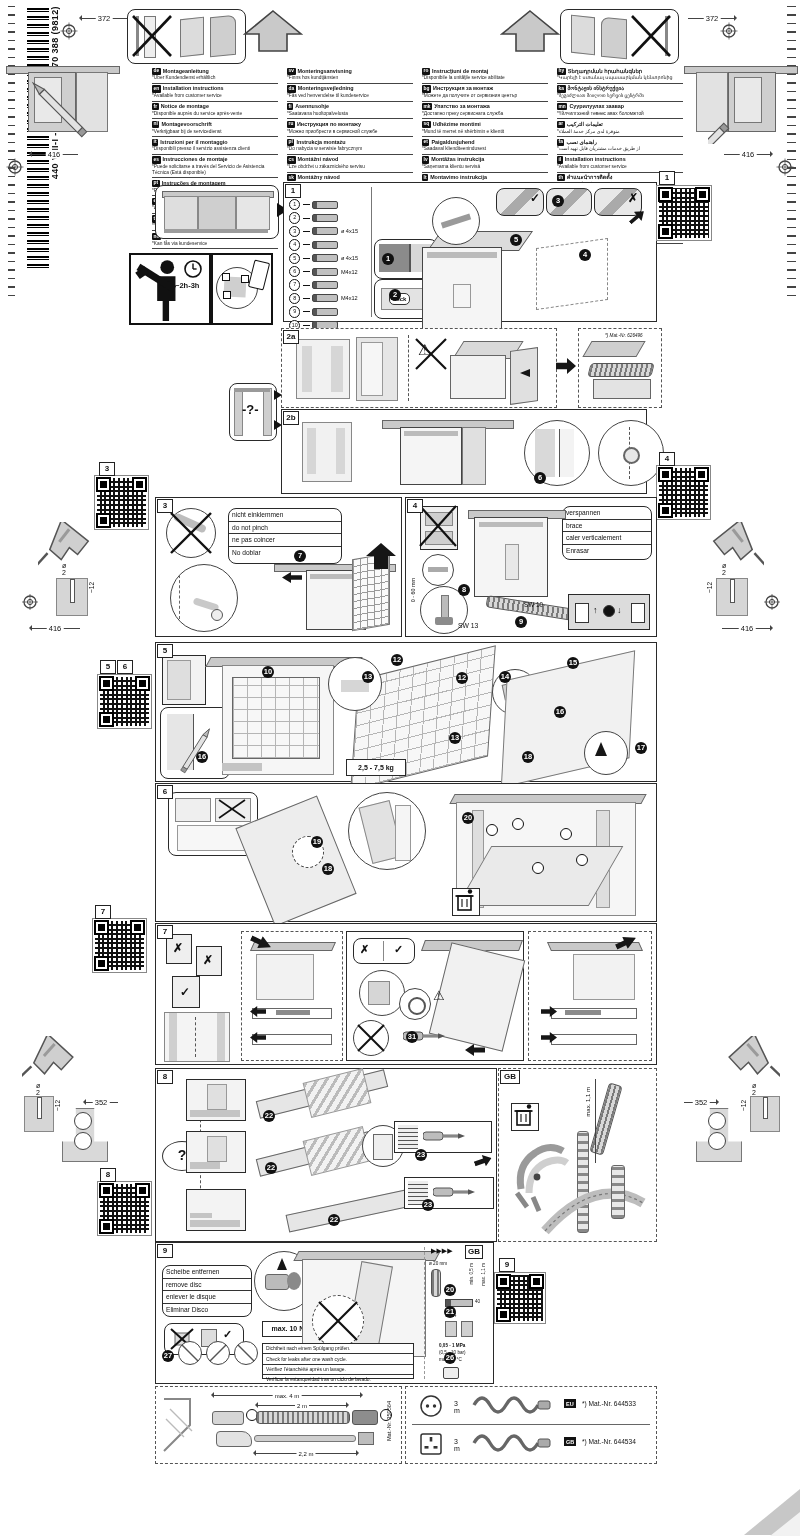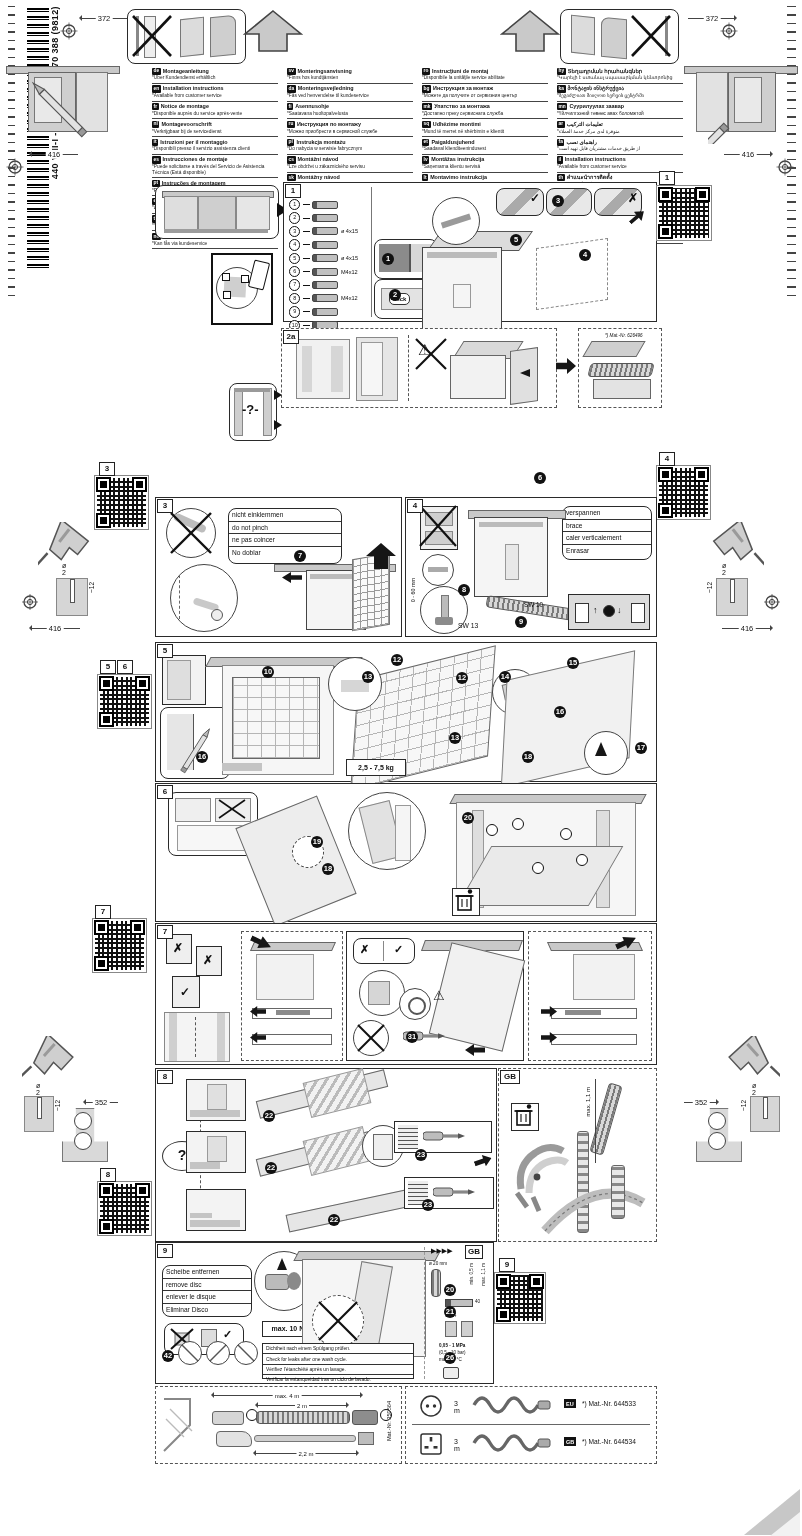--- a/index.html
+++ b/index.html
@@ -269,20 +269,29 @@
 
 <div class="x bx rb" style="left:155px;top:185px;width:122px;height:52px">
   <div class="x counter" style="left:6px;top:5px;width:110px;height:5px"></div>
   <div class="x" style="left:8px;top:10px;width:32px;height:32px;background:#dedede;border:1px solid #888"></div>
   <div class="x" style="left:42px;top:10px;width:36px;height:32px;background:#cfcfcf;border:1px solid #888"></div>
   <div class="x" style="left:80px;top:10px;width:32px;height:32px;background:#e6e6e6;border:1px solid #888"></div>
   <div class="x" style="left:8px;top:43px;width:104px;height:4px;background:#9c9c9c"></div>
 </div>
 <div class="x" style="left:277px;top:203px;width:0;height:0;border:7px solid transparent;border-left:11px solid #111"></div>
 
+<div class="x bx2" style="left:129px;top:253px;width:78px;height:68px">
+  <svg class="x" width="52" height="64" style="left:2px;top:3px" viewBox="0 0 52 70">
+        <use href="#person"></use>
+      </svg>
+  <svg class="x" width="20" height="20" viewBox="-10 -10 20 20" style="left:52px;top:4px">
+        <use href="#clock"></use>
+      </svg>
+  <div class="x" style="left:44px;top:26px;font:bold 7.5px 'Liberation Sans',sans-serif">~2h-3h</div>
+</div>
 
 <div class="x bx2" style="left:211px;top:253px;width:58px;height:68px">
   <div class="x circ" style="left:3px;top:12px;width:40px;height:40px"></div>
   <div class="x" style="left:11px;top:22px;width:22px;height:20px;background:#cfcfcf;transform:rotate(3deg)"></div>
   <div class="x" style="left:9px;top:18px;width:6px;height:6px;border:1.4px solid #111;background:#fff"></div>
   <div class="x" style="left:28px;top:20px;width:6px;height:6px;border:1.4px solid #111;background:#fff"></div>
   <div class="x" style="left:10px;top:36px;width:6px;height:6px;border:1.4px solid #111;background:#fff"></div>
   <div class="x" style="left:38px;top:6px;width:14px;height:26px;border:1.6px solid #111;border-radius:2px;background:#fff;transform:rotate(14deg)"></div>
 </div>
 
@@ -426,20 +435,40 @@
 
 <div class="x bx rb" style="left:229px;top:383px;width:46px;height:56px">
   <div class="x" style="left:4px;top:4px;width:7px;height:46px;background:#cfcfcf;border:1px solid #888"></div>
   <div class="x" style="left:33px;top:4px;width:7px;height:46px;background:#cfcfcf;border:1px solid #888"></div>
   <div class="x" style="left:4px;top:4px;width:36px;height:4px;background:#9a9a9a"></div>
   <div class="x" style="left:12px;top:18px;font:bold 13px 'Liberation Sans',sans-serif">-?-</div>
   <div class="x" style="left:44px;top:6px;border:5px solid transparent;border-left:8px solid #111"></div>
   <div class="x" style="left:44px;top:36px;border:5px solid transparent;border-left:8px solid #111"></div>
 </div>
 
+<div class="x bx" style="left:281px;top:409px;width:364px;height:83px">
+  <div class="x lab" style="left:1px;top:1px">2b</div>
+  <div class="x" style="left:20px;top:12px;width:48px;height:58px;border:1px solid #888;background:#f1f1f1">
+    <div class="x" style="left:4px;top:5px;width:9px;height:46px;background:#d6d6d6"></div>
+    <div class="x" style="left:33px;top:5px;width:9px;height:46px;background:#d6d6d6"></div>
+  </div>
+  <div class="x counter" style="left:100px;top:10px;width:130px;height:7px"></div>
+  <div class="x dwf" style="left:118px;top:17px;width:60px;height:56px">
+    <div class="x" style="left:3px;top:3px;width:54px;height:5px;background:#bbb"></div>
+  </div>
+  <div class="x" style="left:180px;top:17px;width:22px;height:56px;background:#e0e0e0;border:1px solid #777"></div>
+  <div class="x circ" style="left:242px;top:10px;width:64px;height:64px">
+    <div class="x" style="left:10px;top:8px;width:20px;height:48px;background:#d9d9d9"></div>
+    <div class="x" style="left:34px;top:8px;width:14px;height:48px;background:#f3f3f3;border-left:1.4px solid #555"></div>
+  </div>
+  <div class="x circ" style="left:316px;top:10px;width:64px;height:64px">
+    <div class="x" style="left:30px;top:6px;width:0;height:52px;border-left:1.2px dashed #555"></div>
+    <div class="x" style="left:24px;top:26px;width:13px;height:13px;border:2px solid #666;border-radius:50%;background:#e6e6e6"></div>
+  </div>
+</div>
 <div class="x dot" style="left:534px;top:472px">6</div>
 
 <div class="x lab" style="left:99px;top:462px">3</div>
 <div class="x qr" style="left:94px;top:475px;width:53px;height:53px">
       <b class="tl"></b>
       <b class="tr"></b>
       <b class="bl"></b>
     </div>
 <div class="x">
   <svg class="x" width="64" height="62" style="left:38px;top:522px">
@@ -910,21 +939,21 @@
     <div class="x" style="left:36px;top:74px;width:10px;height:14px;background:#d0d0d0;border:1px solid #666"></div>
     <div class="x tinyv" style="left:14px;top:96px;font-weight:bold">0,05 - 1 MPa</div>
     <div class="x tinyv" style="left:14px;top:103px">(0,5 - 10 bar)</div>
     <div class="x tinyv" style="left:14px;top:110px">max. 60 °C</div>
     <div class="x" style="left:18px;top:120px;width:14px;height:10px;border:1.2px solid #444;border-radius:2px;background:#eee"></div>
   </div>
 </div>
 <div class="x dot" style="left:444px;top:1284px">20</div>
 <div class="x dot" style="left:444px;top:1306px">21</div>
 <div class="x dot" style="left:444px;top:1352px">26</div>
-<div class="x dot" style="left:162px;top:1350px">42</div>
+<div class="x dot" style="left:162px;top:1350px">27</div>
 
 <div class="x lab" style="left:499px;top:1258px">9</div>
 <div class="x qr" style="left:494px;top:1272px;width:50px;height:50px">
       <b class="tl"></b>
       <b class="tr"></b>
       <b class="bl"></b>
     </div>
 
 <div class="x dash" style="left:155px;top:1386px;width:245px;height:76px">
   <svg class="x" width="50" height="60" style="left:4px;top:8px">

